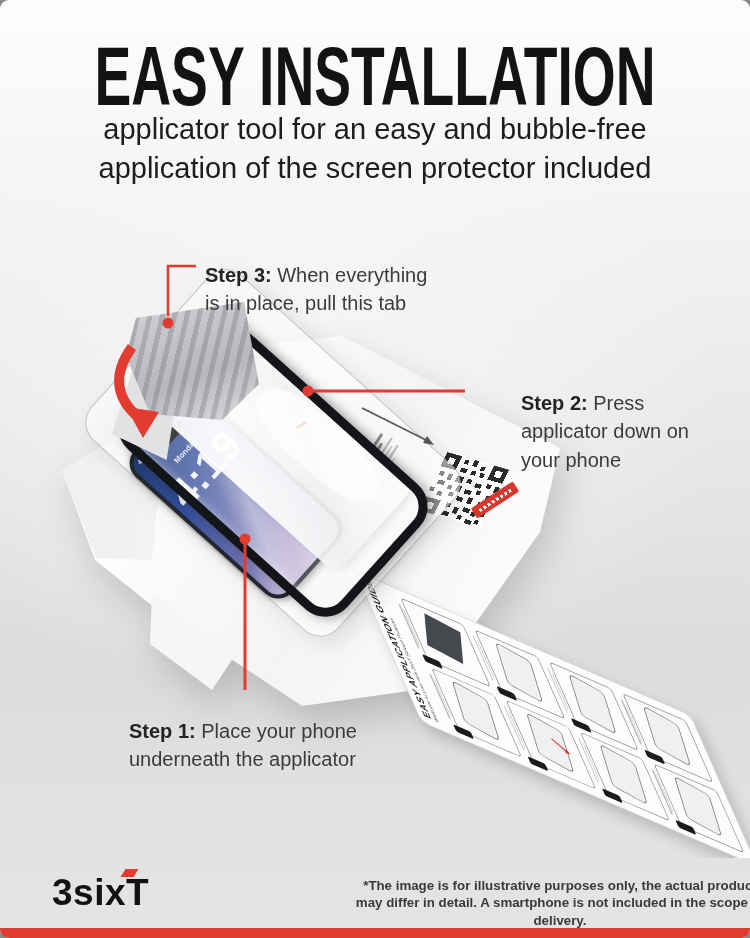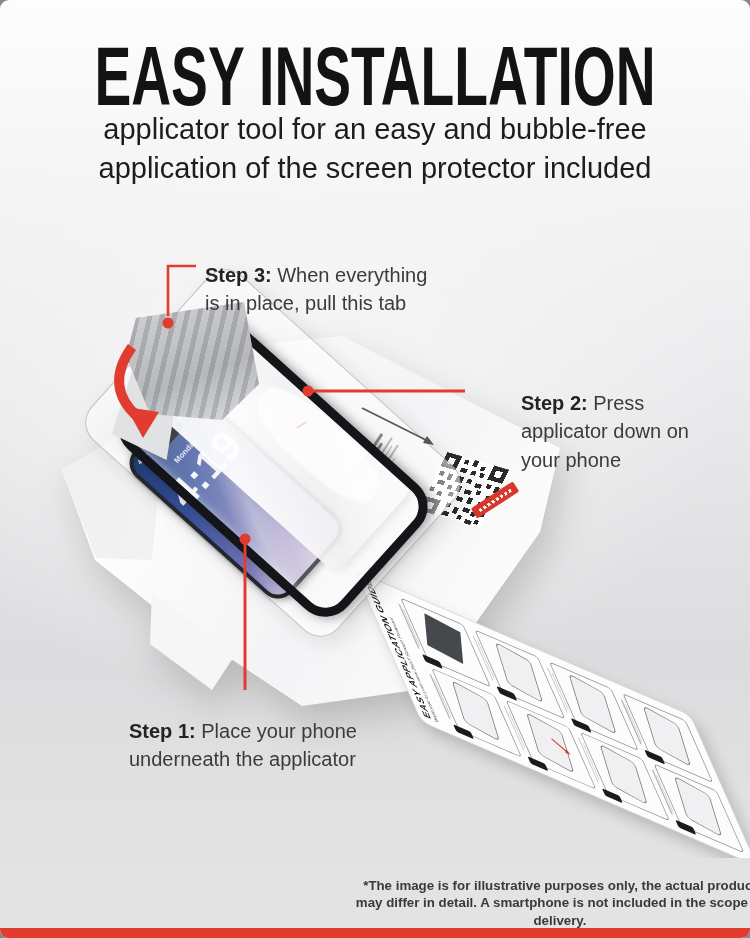--- a/index.html
+++ b/index.html
@@ -301,16 +301,17 @@
     <polygon points="126,407 159,412 143,438" fill="#e23b30"></polygon>
 
     <line x1="362" y1="408" x2="428" y2="441" stroke="#55555a" stroke-width="1.6"></line>
     <polygon points="434,445 423,443 427,436" fill="#55555a"></polygon>
   </svg>
 
   <p class="step step3"><b>Step 3:</b><span> When everything is in place, pull this tab</span></p>
   <p class="step step2"><b>Step 2:</b><span> Press applicator down on your phone</span></p>
   <p class="step step1"><b>Step 1:</b><span> Place your phone underneath the applicator</span></p>
 
+  <div class="logo"><span>3six</span><span class="t-wrap"><span class="t-flag"></span><span>T</span></span></div>
   <div class="disclaimer">*The image is for illustrative purposes only, the actual product may differ in detail. A smartphone is not included in the scope of delivery.</div>
   <div class="bottom-bar"></div>
 
 </div>
 
 </body></html>

